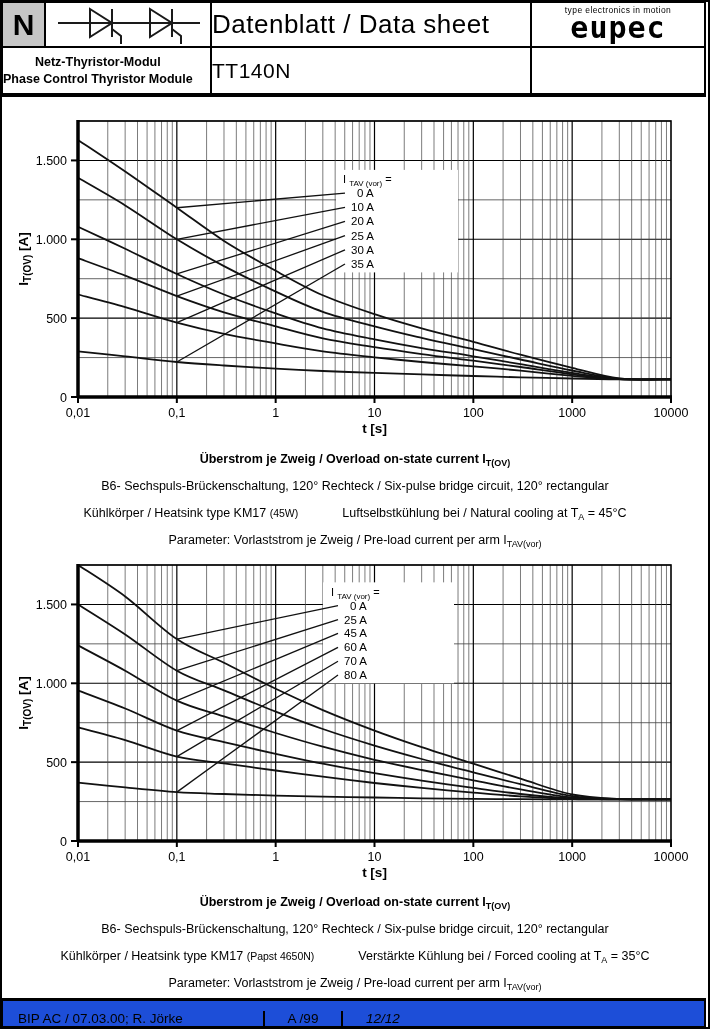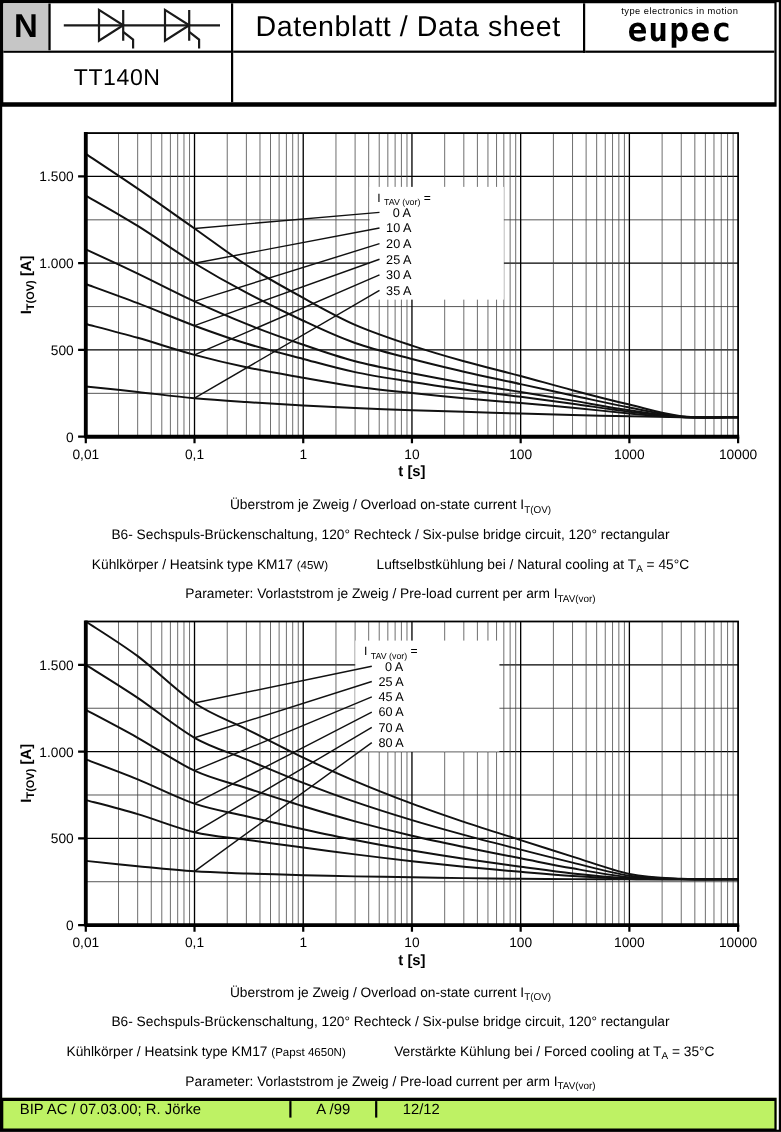--- a/index.html
+++ b/index.html
@@ -5,21 +5,21 @@
   html,body{margin:0;padding:0;background:#fff;}
   .page{position:relative;width:710px;height:1029px;background:#fff;overflow:hidden;
         font-family:"Liberation Sans","DejaVu Sans",sans-serif;color:#000;}
   .page-border{position:absolute;inset:0;border:2px solid #000;pointer-events:none;}
 
   
   .header{position:absolute;left:1px;top:1px;width:705px;height:96px;
           border:2px solid #000;border-bottom:4px solid #000;
           display:grid;grid-template-columns:209px 320px 1fr;grid-template-rows:45px 1fr;
           box-sizing:border-box;background:#fff;}
-  .hc{box-sizing:border-box;display:flex;align-items:center;justify-content:center;overflow:hidden;}
+  .hc{box-sizing:border-box;display:flex;align-items:center;overflow:hidden;}
   .br{border-right:2px solid #000;}
   .bb{border-bottom:2px solid #000;}
   .symcell{display:flex;align-items:stretch;justify-content:flex-start;padding:0;}
   .nbox{width:41px;background:#c6c6c6;border-right:2px solid #000;display:flex;
         align-items:center;justify-content:center;font-size:30px;font-weight:bold;}
   .symwrap{flex:1;display:flex;align-items:center;justify-content:center;}
   .doctitle{font-size:26px;letter-spacing:0.5px;}
   .brandcell{flex-direction:column;justify-content:center;line-height:1;}
   .tagline{font-size:8.5px;letter-spacing:0.4px;margin-bottom:1px;}
   .brandname{font-family:"DejaVu Sans Mono","Liberation Mono",monospace;
@@ -30,34 +30,34 @@
   
   .chart{position:absolute;left:2px;}
   #chart0{top:100px;}
   #chart1{top:548px;}
 
   
   .caps{position:absolute;left:0;width:710px;text-align:center;font-size:12.5px;}
   #caps0{top:446px;}
   #caps1{top:889px;}
   .capline{line-height:27px;height:27px;white-space:nowrap;}
-  .capline.bold{font-weight:normal;}
+  .capline.bold{font-weight:bold;}
   .sub{font-size:9px;vertical-align:-3px;}
   .sm{font-size:10.5px;margin-top:46px;}
   .gap{display:inline-block;width:44px;}
 
   
   .footer{position:absolute;left:1px;bottom:1px;width:705px;height:30px;
           border:2px solid #000;border-top:3px solid #000;box-sizing:border-box;
-          display:flex;align-items:flex-start;font-size:13.5px;background:#bef264;}
+          display:flex;align-items:flex-end;font-size:13.5px;background:#1d4ed8;}
   .fc{display:flex;align-items:center;box-sizing:border-box;}
   .fc1{width:262px;padding-left:15px;border-right:2px solid #000;}
   .fc2{width:78px;justify-content:center;border-right:2px solid #000;}
   .fc3{flex:1;justify-content:flex-end;padding-right:10px;border-right:2px solid #000;}
-  .fc4{width:80px;justify-content:center;}
+  .fc4{width:80px;justify-content:center;font-style:italic;}
 </style>
 </head>
 <body>
 
 <div class="page">
 
   <div class="header">
     <div class="hc br bb symcell">
       <div class="nbox">N</div>
       <div class="symwrap">
@@ -73,20 +73,26 @@
           </g>
         </svg>
       </div>
     </div>
     <div class="hc br bb">
       <span class="doctitle">Datenblatt / Data sheet</span>
     </div>
     <div class="hc bb brandcell">
       <div class="tagline">type electronics in motion</div>
       <div class="brandname">eupec</div>
+    </div>
+    <div class="hc br ptype">
+      <div>
+        <div>Netz-Thyristor-Modul</div>
+        <div>Phase Control Thyristor Module</div>
+      </div>
     </div>
     <div class="hc br">
       <span class="partnum">TT140N</span>
     </div>
     <div class="hc"></div>
   </div>
 
   <svg id="chart0" class="chart" width="706" height="345" viewBox="0 0 706 345">
       <g>
         <line x1="76" y1="257.57142857142856" x2="669" y2="257.57142857142856" stroke="#555" stroke-width="0.9"></line>

